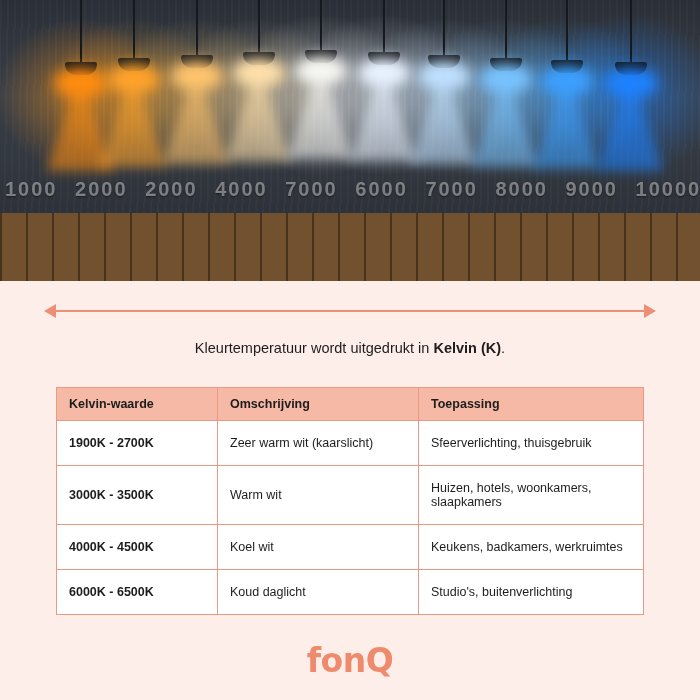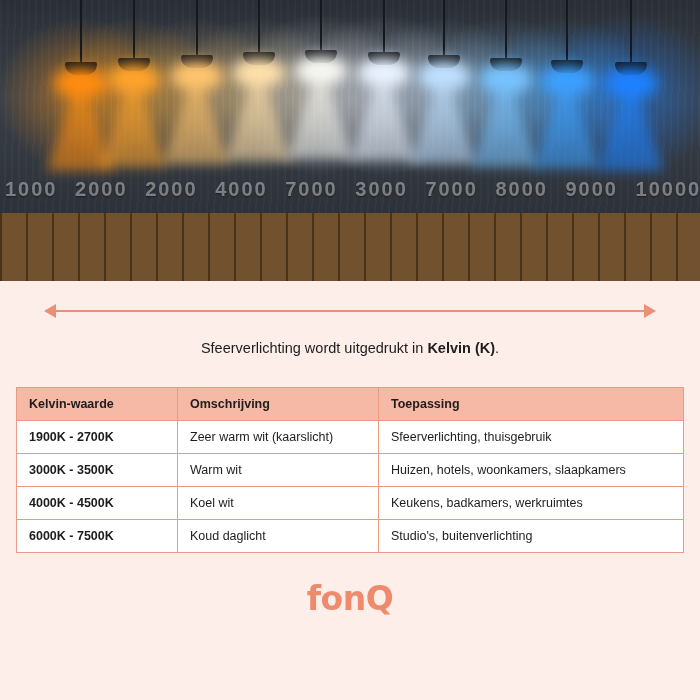--- a/index.html
+++ b/index.html
@@ -155,39 +155,39 @@
     color: #1d1d1d;
     font-size: 14.5px;
     line-height: 22px;
   }
   .intro p { margin: 0; }
   .intro b { font-weight: bold; }
 
   
   .table-wrap {
     margin: 28px auto 0 auto;
-    width: 668px;
+    width: 588px;
   }
   table.kelvin {
     width: 100%;
     border-collapse: collapse;
     font-size: 12.5px;
     color: #1d1d1d;
     background: #fff;
   }
   table.kelvin th {
     background: #f5b9a6;
     text-align: left;
     font-weight: bold;
     padding: 9px 12px;
     border: 1px solid #e99a82;
     font-size: 12.5px;
   }
   table.kelvin td {
-    padding: 9px 12px;
+    padding: 15px 12px;
     border: 1px solid #e99a82;
     background: #fff;
     vertical-align: middle;
   }
   table.kelvin td.range {
     font-weight: bold;
     width: 136px;
   }
   table.kelvin td.desc {
     width: 176px;
@@ -265,38 +265,38 @@
       <div class="glow" style="top:68px;background:#1e82ff;"></div>
       <div class="beam" style="left:-34px;top:75px;border-bottom:96px solid #1e82ff;"></div>
     </div>
 
     <div class="hero-scale">
       <span>1000</span>
       <span>2000</span>
       <span>2000</span>
       <span>4000</span>
       <span>7000</span>
-      <span>3000</span>
+      <span>6000</span>
       <span>7000</span>
       <span>8000</span>
       <span>9000</span>
       <span>10000 K</span>
     </div>
 
     <div class="hero-floor"></div>
   </div>
 
   <div class="arrow-wrap">
     <div class="arrow-head left"></div>
     <div class="arrow-line"></div>
     <div class="arrow-head right"></div>
   </div>
 
   <div class="intro">
-    <p><span>Sfeerverlichting wordt uitgedrukt in </span><b>Kelvin (K)</b><span>.</span></p>
+    <p><span>Kleurtemperatuur wordt uitgedrukt in </span><b>Kelvin (K)</b><span>.</span></p>
   </div>
 
   <div class="table-wrap">
     <table class="kelvin">
       <thead>
         <tr>
           <th>Kelvin-waarde</th>
           <th>Omschrijving</th>
           <th>Toepassing</th>
         </tr>
@@ -311,21 +311,21 @@
           <td class="range">3000K - 3500K</td>
           <td class="desc">Warm wit</td>
           <td>Huizen, hotels, woonkamers, slaapkamers</td>
         </tr>
         <tr>
           <td class="range">4000K - 4500K</td>
           <td class="desc">Koel wit</td>
           <td>Keukens, badkamers, werkruimtes</td>
         </tr>
         <tr>
-          <td class="range">6000K - 7500K</td>
+          <td class="range">6000K - 6500K</td>
           <td class="desc">Koud daglicht</td>
           <td>Studio's, buitenverlichting</td>
         </tr>
       </tbody>
     </table>
   </div>
 
   <div class="footer">
     <span class="logo">fonQ</span>
   </div>

